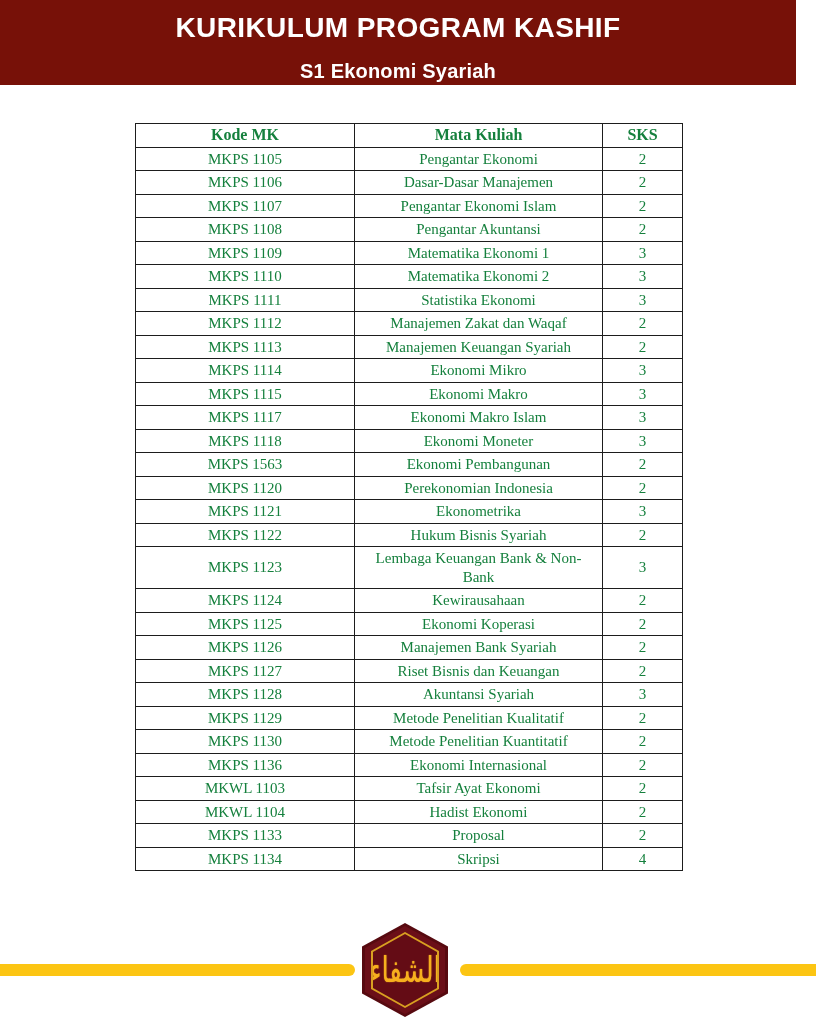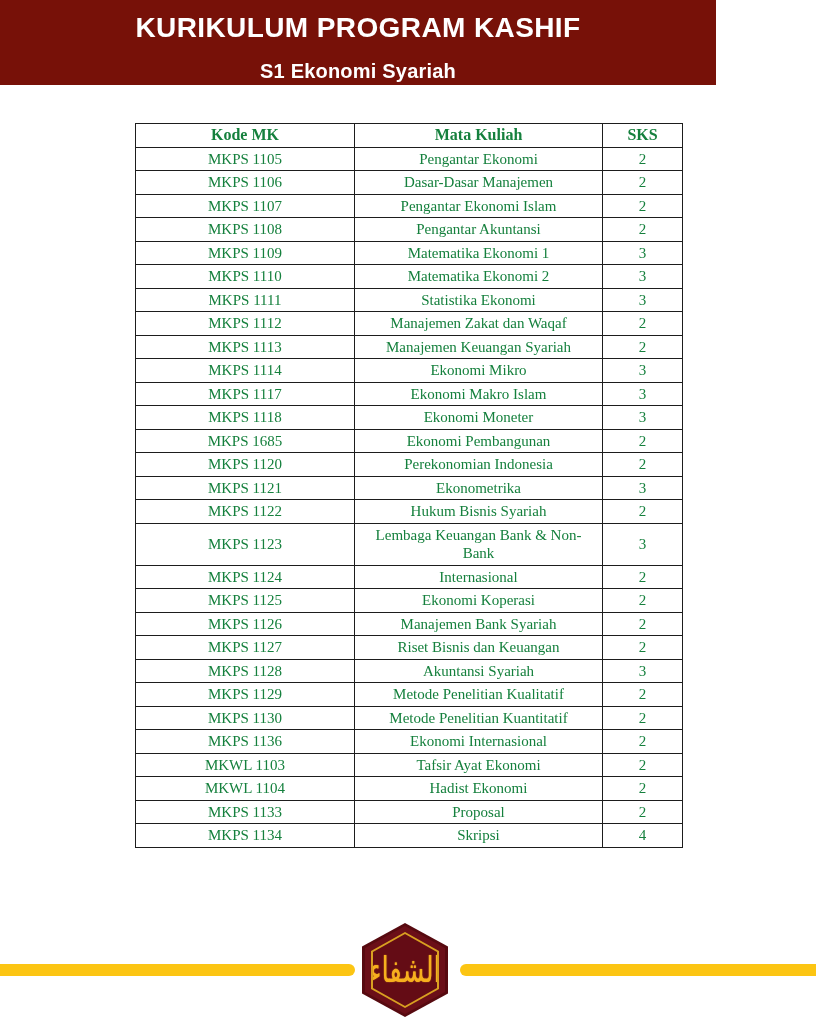--- a/index.html
+++ b/index.html
@@ -8,21 +8,21 @@
     position:relative;
     width:816px; height:1024px;
     background:#ffffff;
     overflow:hidden;
     font-family:"Liberation Serif", serif;
   }
 
   
   .banner {
     position:absolute; top:0; left:0;
-    width:716px; height:85px;
+    width:796px; height:85px;
     background:#771108;
     color:#ffffff;
     text-align:center;
     font-family:"Liberation Sans", sans-serif;
     font-weight:700;
   }
   .banner .title1 { padding-top:12px; font-size:28px; letter-spacing:0.4px; }
   .banner .title2 { margin-top:16px;  font-size:20px; letter-spacing:0.2px; }
 
   
@@ -144,31 +144,36 @@
           <td class="c-kode">MKPS 1113</td>
           <td class="c-name">Manajemen Keuangan Syariah</td>
           <td class="c-sks">2</td>
         </tr>
         <tr>
           <td class="c-kode">MKPS 1114</td>
           <td class="c-name">Ekonomi Mikro</td>
           <td class="c-sks">3</td>
         </tr>
         <tr>
+          <td class="c-kode">MKPS 1115</td>
+          <td class="c-name">Ekonomi Makro</td>
+          <td class="c-sks">3</td>
+        </tr>
+        <tr>
           <td class="c-kode">MKPS 1117</td>
           <td class="c-name">Ekonomi Makro Islam</td>
           <td class="c-sks">3</td>
         </tr>
         <tr>
           <td class="c-kode">MKPS 1118</td>
           <td class="c-name">Ekonomi Moneter</td>
           <td class="c-sks">3</td>
         </tr>
         <tr>
-          <td class="c-kode">MKPS 1685</td>
+          <td class="c-kode">MKPS 1563</td>
           <td class="c-name">Ekonomi Pembangunan</td>
           <td class="c-sks">2</td>
         </tr>
         <tr>
           <td class="c-kode">MKPS 1120</td>
           <td class="c-name">Perekonomian Indonesia</td>
           <td class="c-sks">2</td>
         </tr>
         <tr>
           <td class="c-kode">MKPS 1121</td>
@@ -180,21 +185,21 @@
           <td class="c-name">Hukum Bisnis Syariah</td>
           <td class="c-sks">2</td>
         </tr>
         <tr>
           <td class="c-kode">MKPS 1123</td>
           <td class="c-name">Lembaga Keuangan Bank &amp; Non-Bank</td>
           <td class="c-sks">3</td>
         </tr>
         <tr>
           <td class="c-kode">MKPS 1124</td>
-          <td class="c-name">Internasional</td>
+          <td class="c-name">Kewirausahaan</td>
           <td class="c-sks">2</td>
         </tr>
         <tr>
           <td class="c-kode">MKPS 1125</td>
           <td class="c-name">Ekonomi Koperasi</td>
           <td class="c-sks">2</td>
         </tr>
         <tr>
           <td class="c-kode">MKPS 1126</td>
           <td class="c-name">Manajemen Bank Syariah</td>

